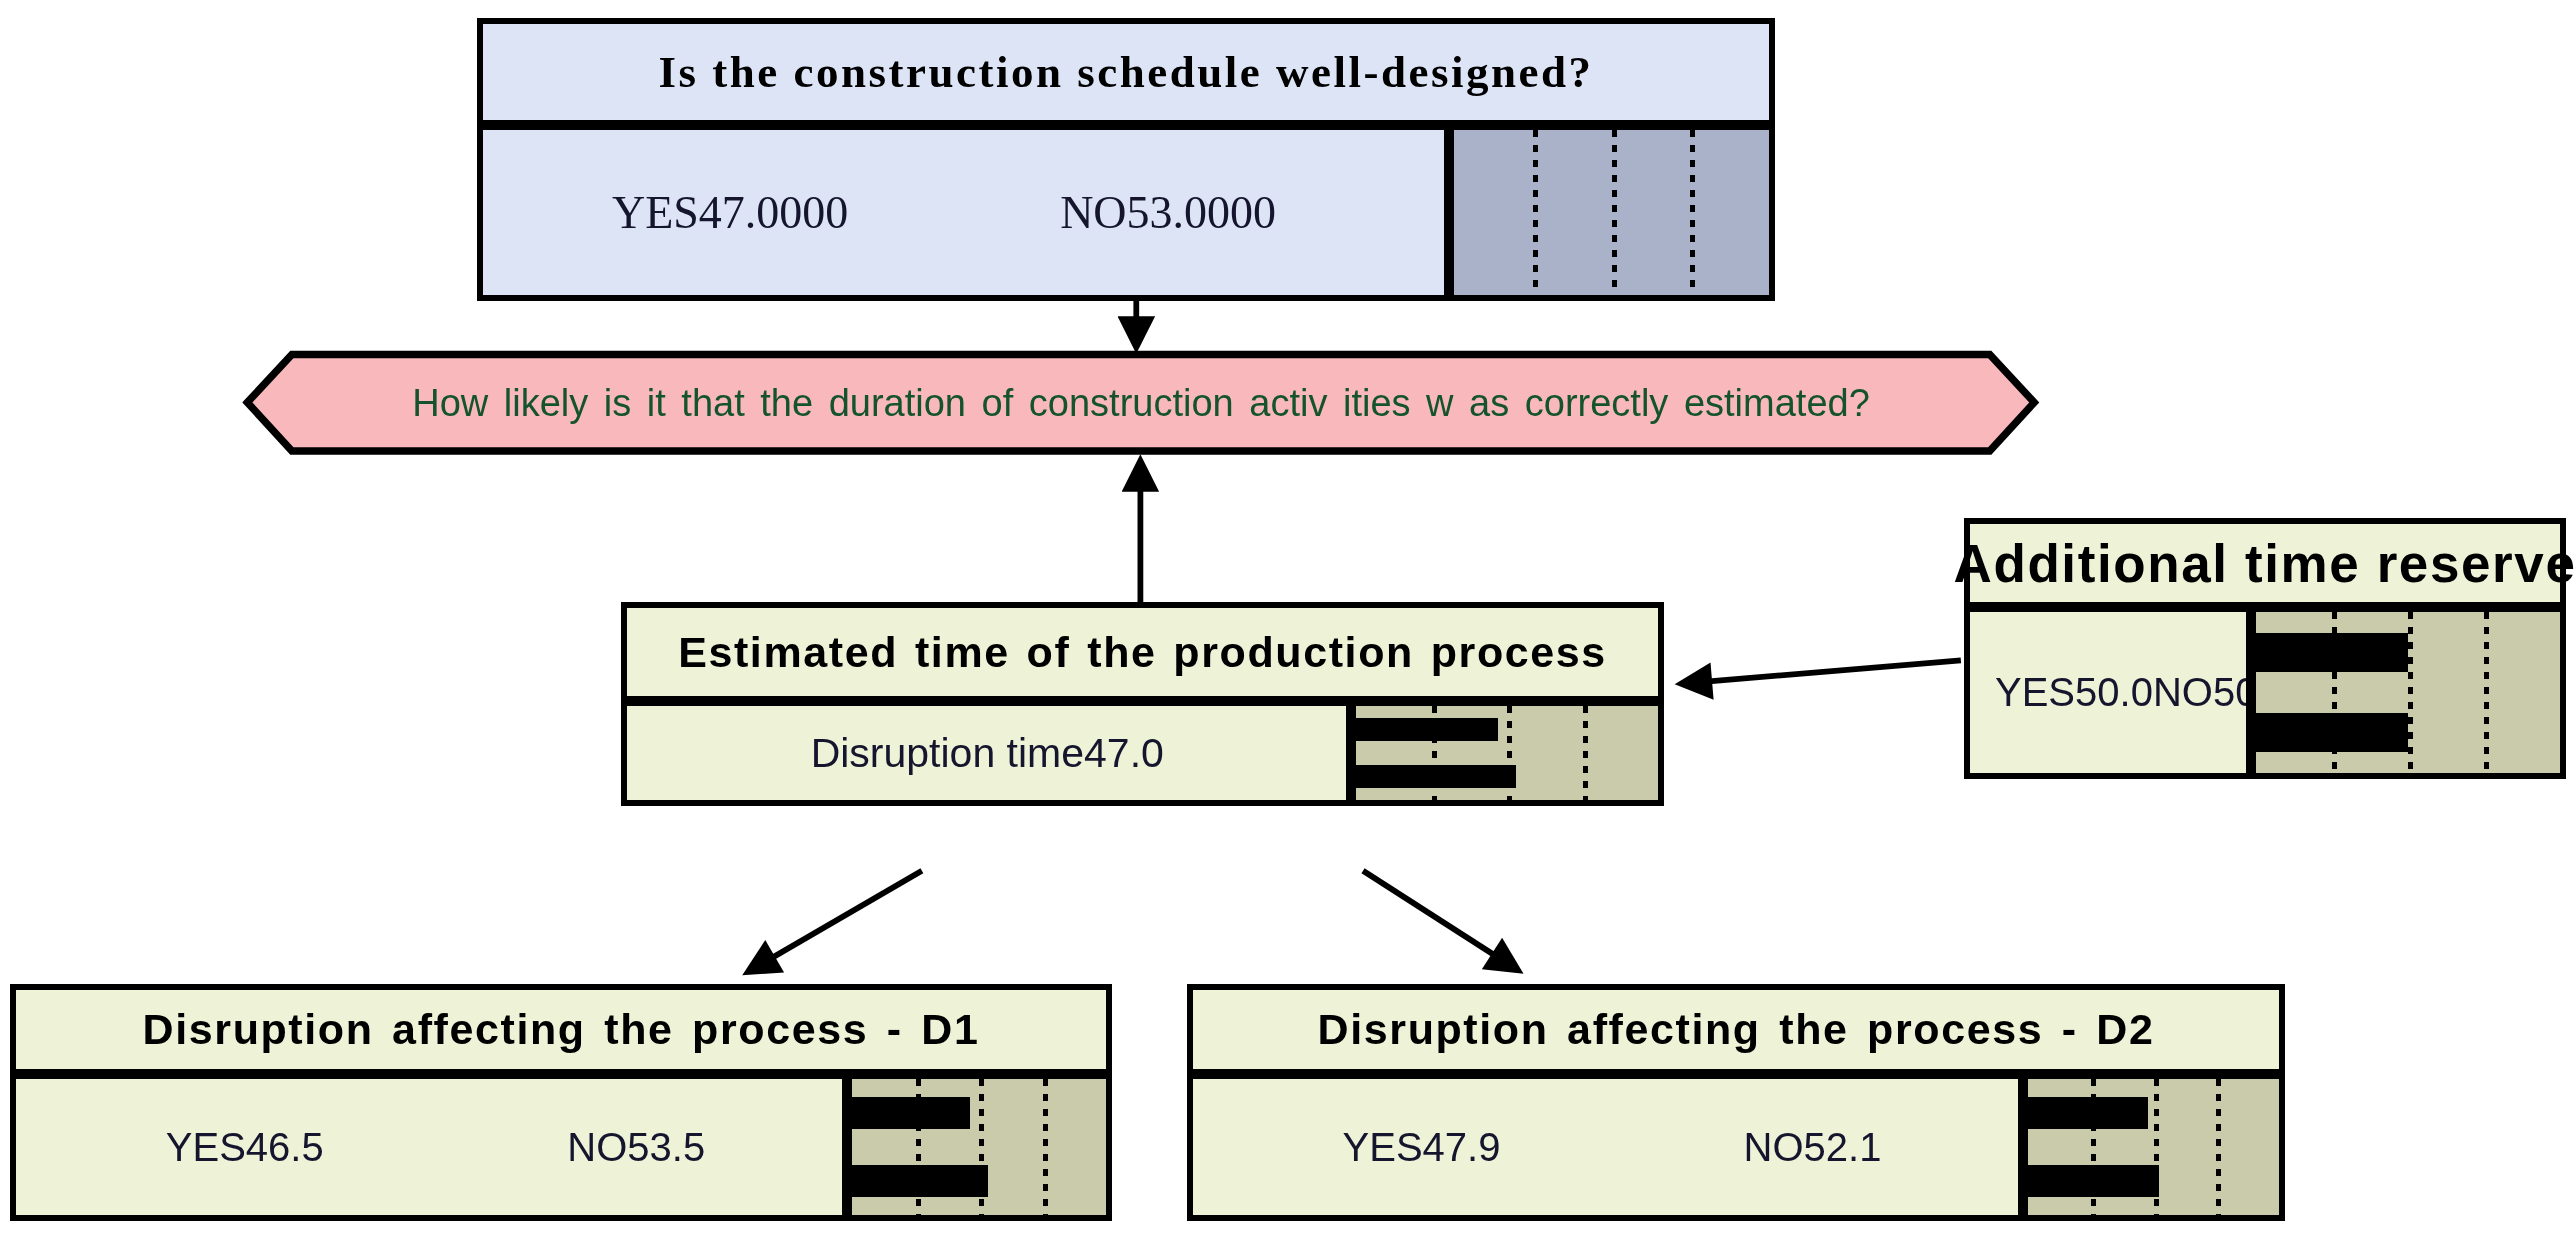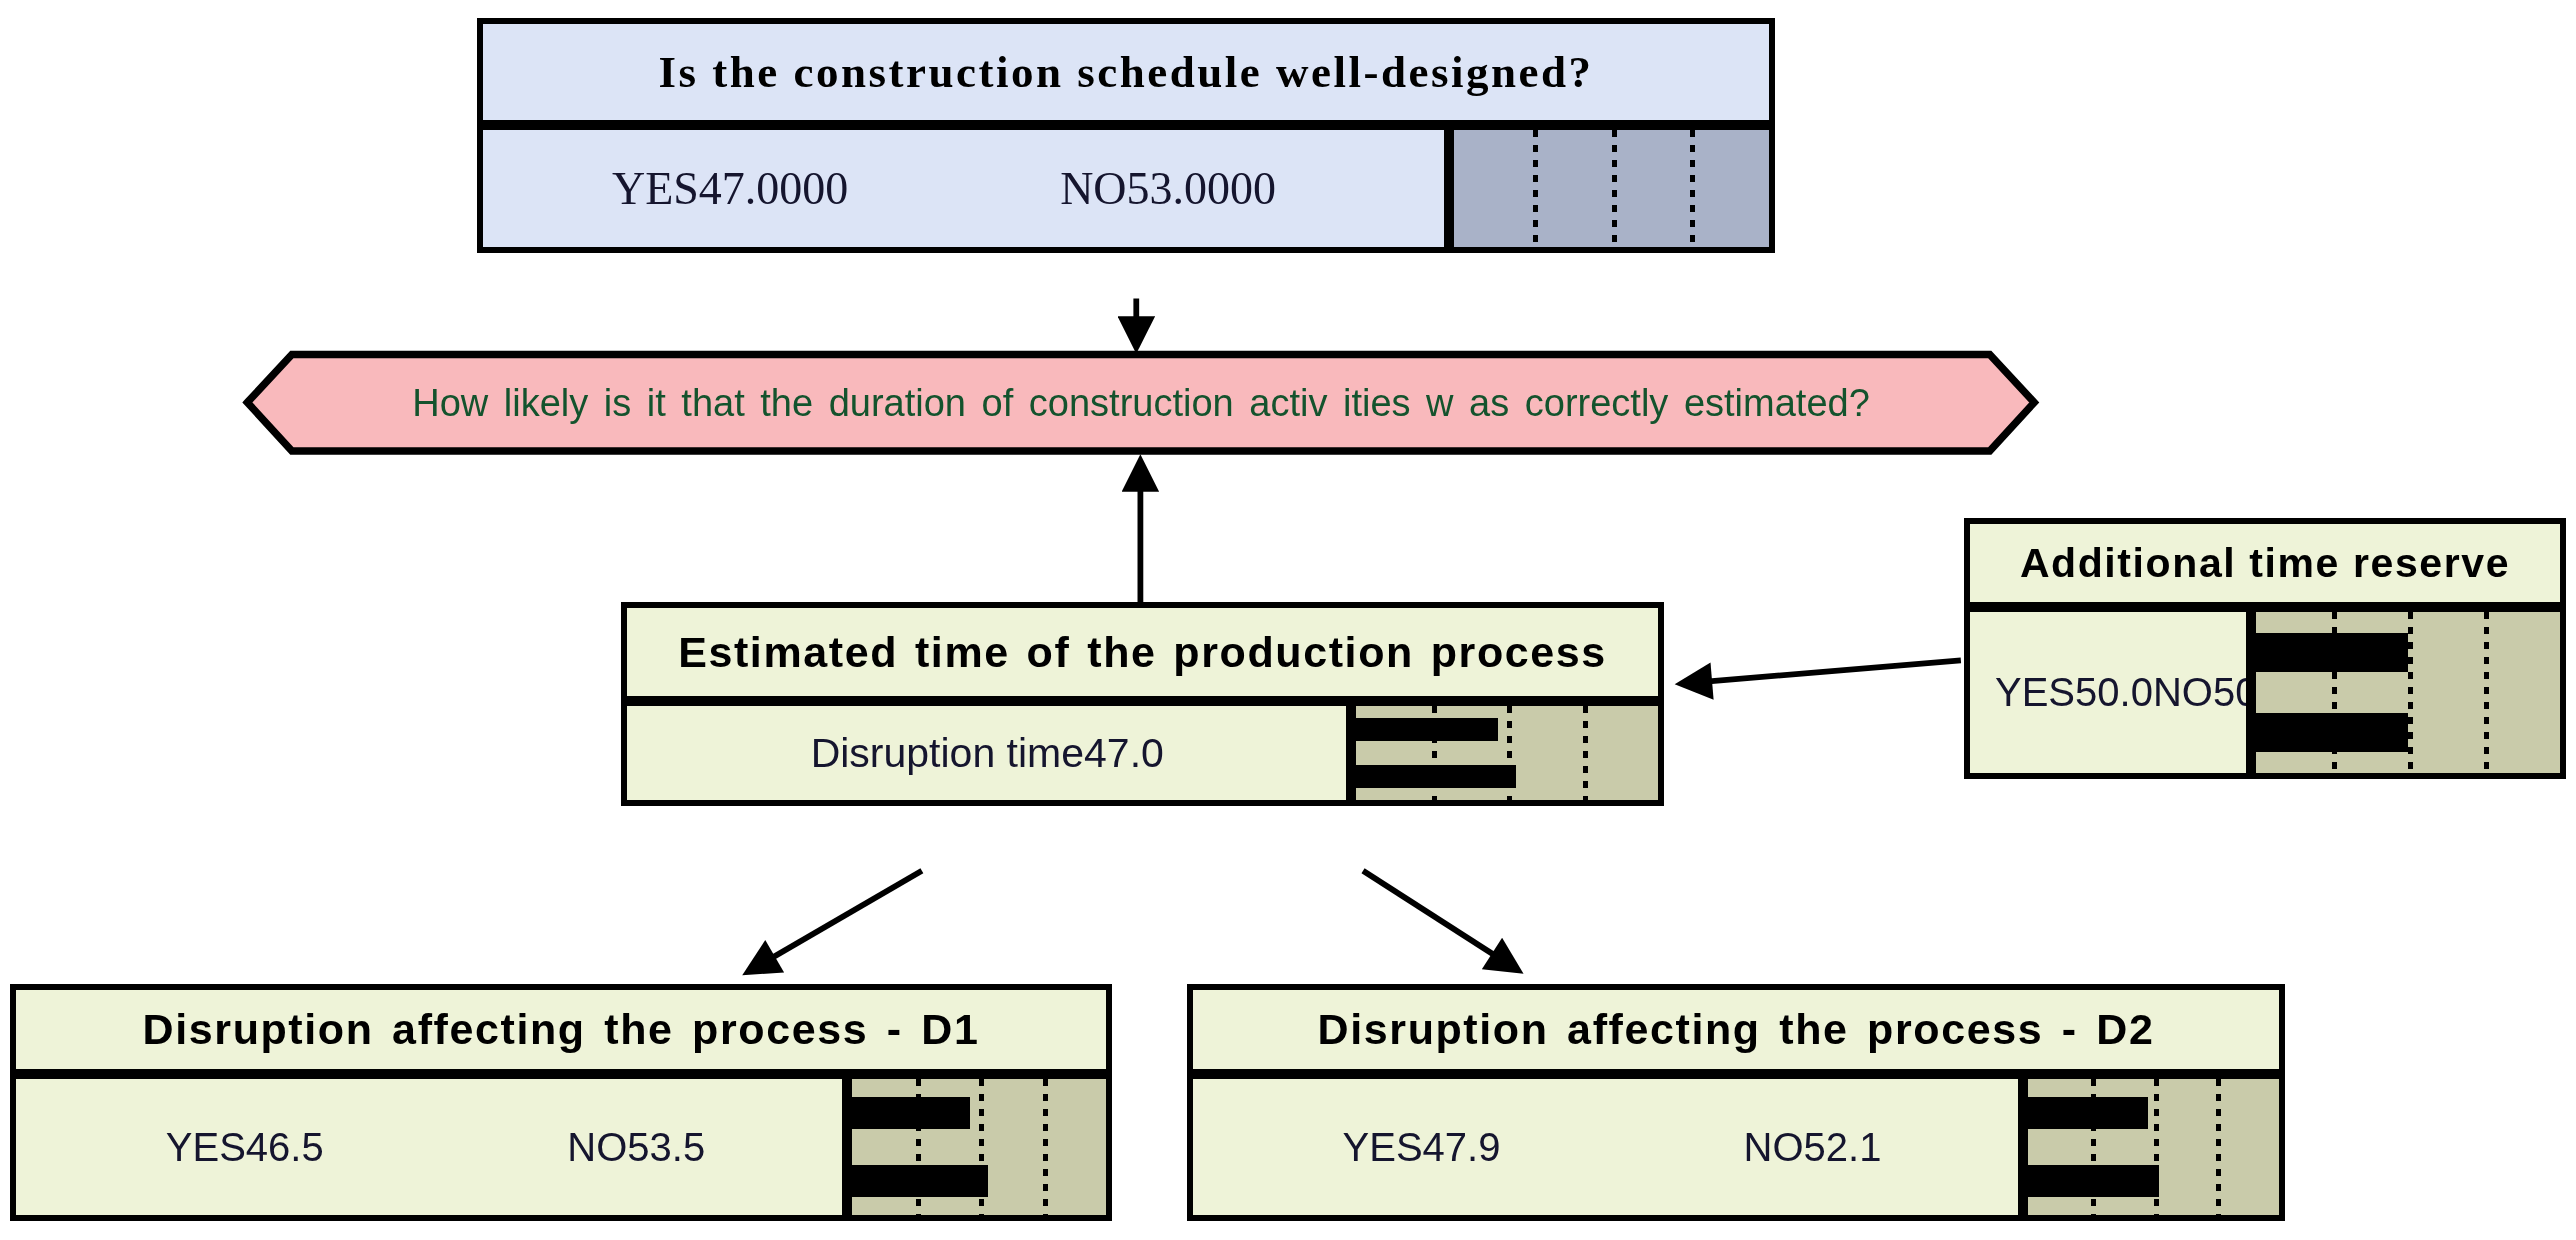--- a/index.html
+++ b/index.html
@@ -18,42 +18,42 @@
   .row{display:flex;justify-content:space-between;align-items:center;white-space:nowrap;}
   .panel{position:absolute;top:0;bottom:0;right:0;border-left:10px solid #000;
          box-sizing:border-box;}
   .grid{position:absolute;top:0;bottom:0;width:5px;
         background:repeating-linear-gradient(to bottom,#000 0 7.4px,transparent 7.4px 15px);}
   .g25{left:25%;} .g50{left:50%;} .g75{left:75%;}
   .bar{position:absolute;left:0;height:24%;background:#000;}
   .b1{top:13%;} .b2{top:63%;}
 
   
-  .n-schedule{left:477px;top:18px;width:1298px;height:235px;}
+  .n-schedule{left:477px;top:18px;width:1298px;height:283px;}
   .n-schedule .ntitle{height:96px;font-family:"Liberation Serif",serif;
                       font-size:45px;letter-spacing:2.5px;}
   .n-schedule .rows{width:961px;padding:5px 62px 5px 23px;
                     font-family:"Liberation Serif",serif;font-size:46px;}
   .n-schedule .panel{left:961px;}
 
   
   .banner-text{position:absolute;z-index:2;left:292px;top:355px;width:1698px;height:96px;
                display:flex;align-items:center;justify-content:center;
                font-size:38px;word-spacing:5px;white-space:nowrap;}
 
   
   .n-estimated{left:621px;top:602px;width:1043px;height:204px;}
   .n-estimated .ntitle{height:88px;border-bottom-width:10.7px;font-size:43px;
                        letter-spacing:1.6px;word-spacing:3.3px;}
   .n-estimated .rows{width:719px;padding:5px 15px 5px 16.5px;font-size:41px;}
   .n-estimated .panel{left:719px;}
 
   
   .n-reserve{left:1964px;top:518px;width:602px;height:261px;}
-  .n-reserve .ntitle{height:78px;font-size:41px;letter-spacing:1.6px;}
+  .n-reserve .ntitle{height:78px;font-size:53px;letter-spacing:1.6px;}
   .n-reserve .rows{width:276px;padding:5px 16.5px 5px 25px;font-size:40px;}
   .n-reserve .panel{left:276px;}
 
   
   .n-d1{left:10px;top:984px;width:1102px;height:237px;}
   .n-d2{left:1187px;top:984px;width:1098px;height:237px;}
   .n-d1 .ntitle,.n-d2 .ntitle{height:79px;font-size:43px;letter-spacing:1.6px;word-spacing:5px;}
   .n-d1 .rows{width:826px;} .n-d2 .rows{width:825px;}
   .n-d1 .rows,.n-d2 .rows{padding:5px 15px 5px 28px;font-size:40px;}
   .n-d1 .panel{left:826px;} .n-d2 .panel{left:825px;}

